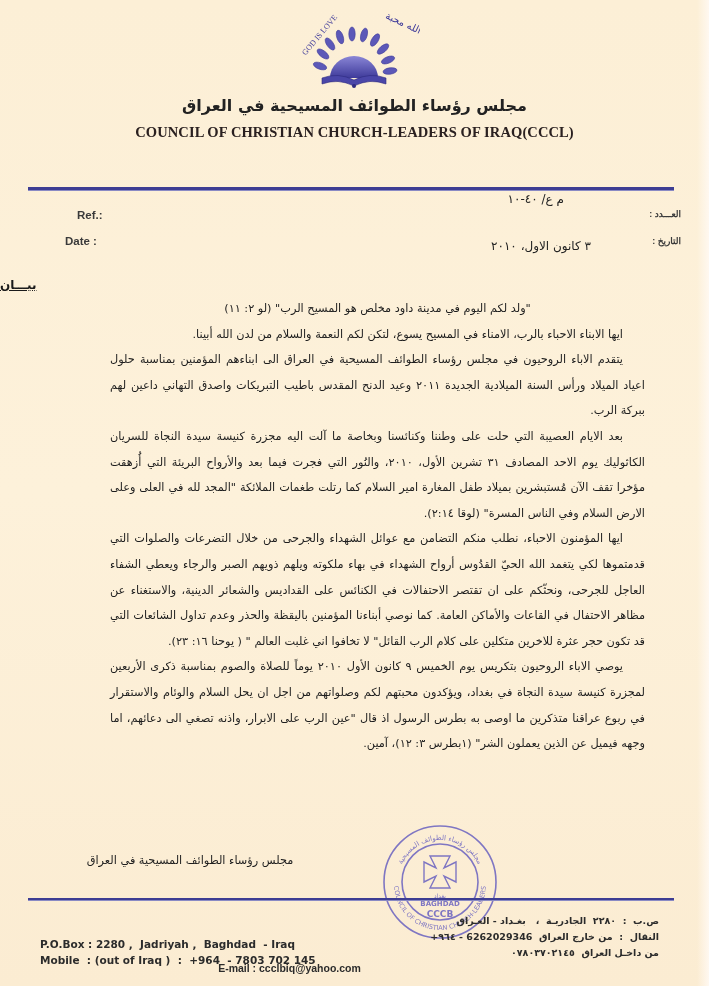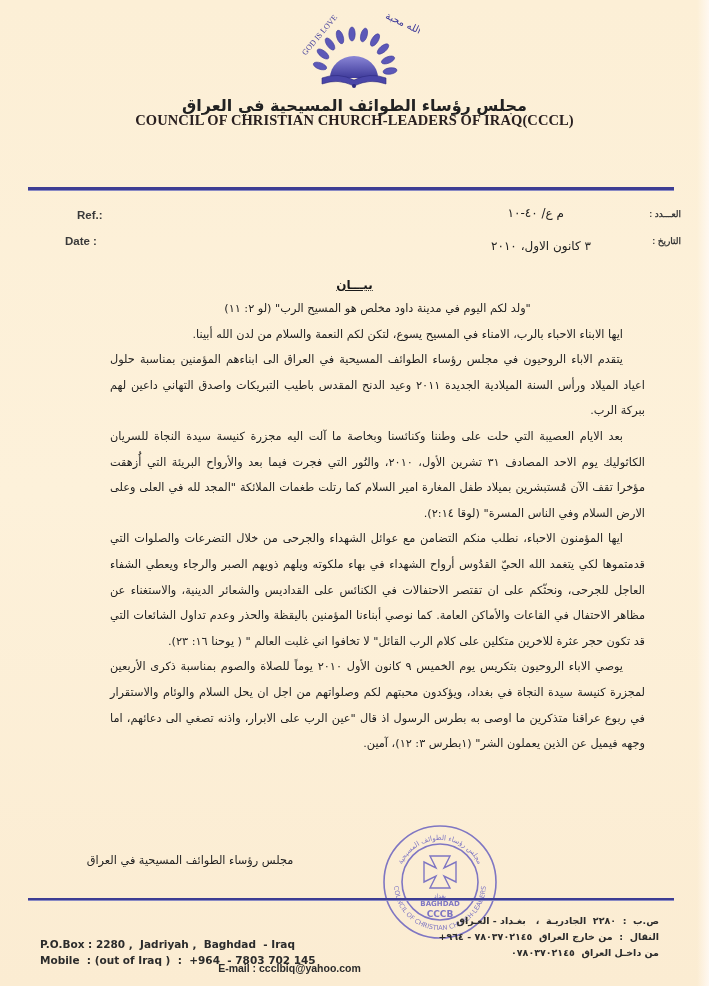--- a/index.html
+++ b/index.html
@@ -20,21 +20,21 @@
     }
     
     .logo { position: absolute; left: 290px; top: 8px; width: 130px; height: 84px; }
     .title-ar {
       position: absolute; left: 0; width: 709px; top: 96px;
       text-align: center; direction: rtl;
       font-family: "DejaVu Sans", sans-serif; font-weight: bold;
       font-size: 16px; color: #222;
     }
     .title-en {
-      position: absolute; left: 0; width: 709px; top: 112px;
+      position: absolute; left: 0; width: 709px; top: 124px;
       text-align: center;
       font-family: "Liberation Serif", serif; font-weight: bold;
       font-size: 14.5px; color: #2a2020; letter-spacing: 0.1px;
     }
     .rule {
       position: absolute; height: 3px; background: #3d3d93;
       box-shadow: 0 1px 0 #8a8ac4;
     }
     .rule-top { left: 28px; width: 646px; top: 187px; }
     .rule-bottom { left: 28px; width: 646px; top: 898px; height: 2px; }
@@ -46,21 +46,21 @@
     .meta-ar-label {
       position: absolute; right: 28px; direction: rtl;
       font-family: Liberation Sans, sans-serif; font-size: 9px; color: #3a3a3a;
       font-weight: bold;
     }
     .meta-ar-value {
       position: absolute; direction: rtl;
       font-family: "DejaVu Sans", sans-serif; font-size: 12px; color: #222;
     }
     .heading {
-      position: absolute; left: 0; width: 709px; top: 278px; text-align: center; direction: rtl;
+      position: absolute; left: 0; width: 709px; top: 278px; text-align: left; direction: rtl;
       font-family: "DejaVu Sans", sans-serif; font-size: 12px; font-weight: bold;
       text-decoration: underline;
     }
     .body {
       position: absolute; left: 110px; width: 535px; top: 296px;
       direction: rtl; text-align: justify;
       font-family: "DejaVu Sans", sans-serif; font-size: 11.3px; line-height: 25.6px;
       color: #1e1e1e;
     }
     .body p { margin: 0; text-align-last: right; }
@@ -122,21 +122,21 @@
 
   <div class="title-ar">مجلس رؤساء الطوائف المسيحية في العراق</div>
   <div class="title-en">COUNCIL OF CHRISTIAN CHURCH-LEADERS OF IRAQ(CCCL)</div>
 
   <div class="rule rule-top"></div>
 
   <div class="meta-en" style="top:209px;margin-left:12px;">Ref.:</div>
   <div class="meta-en" style="top:235px;">Date :</div>
   <div class="meta-ar-label" style="top:209px;">العـــدد :</div>
   <div class="meta-ar-label" style="top:236px;">التاريخ :</div>
-  <div class="meta-ar-value" style="top:206px; right:145px;">م ع/ ٤٠-١٠</div>
+  <div class="meta-ar-value" style="top:192px; right:145px;">م ع/ ٤٠-١٠</div>
   <div class="meta-ar-value" style="top:239px; right:118px;">٣ كانون الاول، ٢٠١٠</div>
 
   <div class="heading">بيـــان</div>
 
   <div class="body">
     <p class="center">"ولد لكم اليوم في مدينة داود مخلص هو المسيح الرب" (لو ٢: ١١)</p>
     <p class="indent">ايها الابناء الاحباء بالرب، الامناء في المسيح يسوع، لتكن لكم النعمة والسلام من لدن الله أبينا.</p>
     <p class="indent">يتقدم الاباء الروحيون في مجلس رؤساء الطوائف المسيحية في العراق الى ابناءهم المؤمنين بمناسبة حلول اعياد الميلاد ورأس السنة الميلادية الجديدة ٢٠١١ وعيد الدنح المقدس باطيب التبريكات واصدق التهاني داعين لهم ببركة الرب.</p>
     <p class="indent">بعد الايام العصيبة التي حلت على وطننا وكنائسنا وبخاصة ما آلت اليه مجزرة كنيسة سيدة النجاة للسريان الكاثوليك يوم الاحد المصادف ٣١ تشرين الأول، ٢٠١٠، والنُور التي فجرت فيما بعد والأرواح البريئة التي أُزهقت مؤخرا تقف الآن مُستبشرين بميلاد طفل المغارة امير السلام كما رتلت طغمات الملائكة "المجد لله في العلى وعلى الارض السلام وفي الناس المسرة" (لوقا ٢:١٤).</p>
     <p class="indent">ايها المؤمنون الاحباء، نطلب منكم التضامن مع عوائل الشهداء والجرحى من خلال التضرعات والصلوات التي قدمتموها لكي يتغمد الله الحيّ القدُوس أرواح الشهداء في بهاء ملكوته ويلهم ذويهم الصبر والرجاء ويعطي الشفاء العاجل للجرحى، ونحثّكم على ان تقتصر الاحتفالات في الكنائس على القداديس والشعائر الدينية، والاستغناء عن مظاهر الاحتفال في القاعات والأماكن العامة. كما نوصي أبناءنا المؤمنين باليقظة والحذر وعدم تداول الشائعات التي قد تكون حجر عثرة للاخرين متكلين على كلام الرب القائل" لا تخافوا اني غلبت العالم " ( يوحنا ١٦: ٢٣).</p>
@@ -170,18 +170,18 @@
 
   <div class="rule rule-bottom"></div>
 
   <div class="footer-en">
     <div class="row">P.O.Box : 2280 ,  Jadriyah ,  Baghdad  - Iraq</div>
     <div class="row">Mobile  : (out of Iraq )  :  +964  - 7803 702 145</div>
   </div>
 
   <div class="footer-ar">
     <div class="row">ص.ب  :  ٢٢٨٠  الجادريـة  ،   بغـداد - العـراق</div>
-    <div class="row">النقال  :  من خارج العراق  ٧٨٠٣٧٠٢١٤٥ - ٩٦٤+</div>
+    <div class="row">النقال  :  من خارج العراق  6262029346 - ٩٦٤+</div>
     <div class="row">من داخـل العراق  ٠٧٨٠٣٧٠٢١٤٥</div>
   </div>
 
   <div class="email">E-mail : ccclbiq@yahoo.com</div>
 </div>
 
 </body></html>

